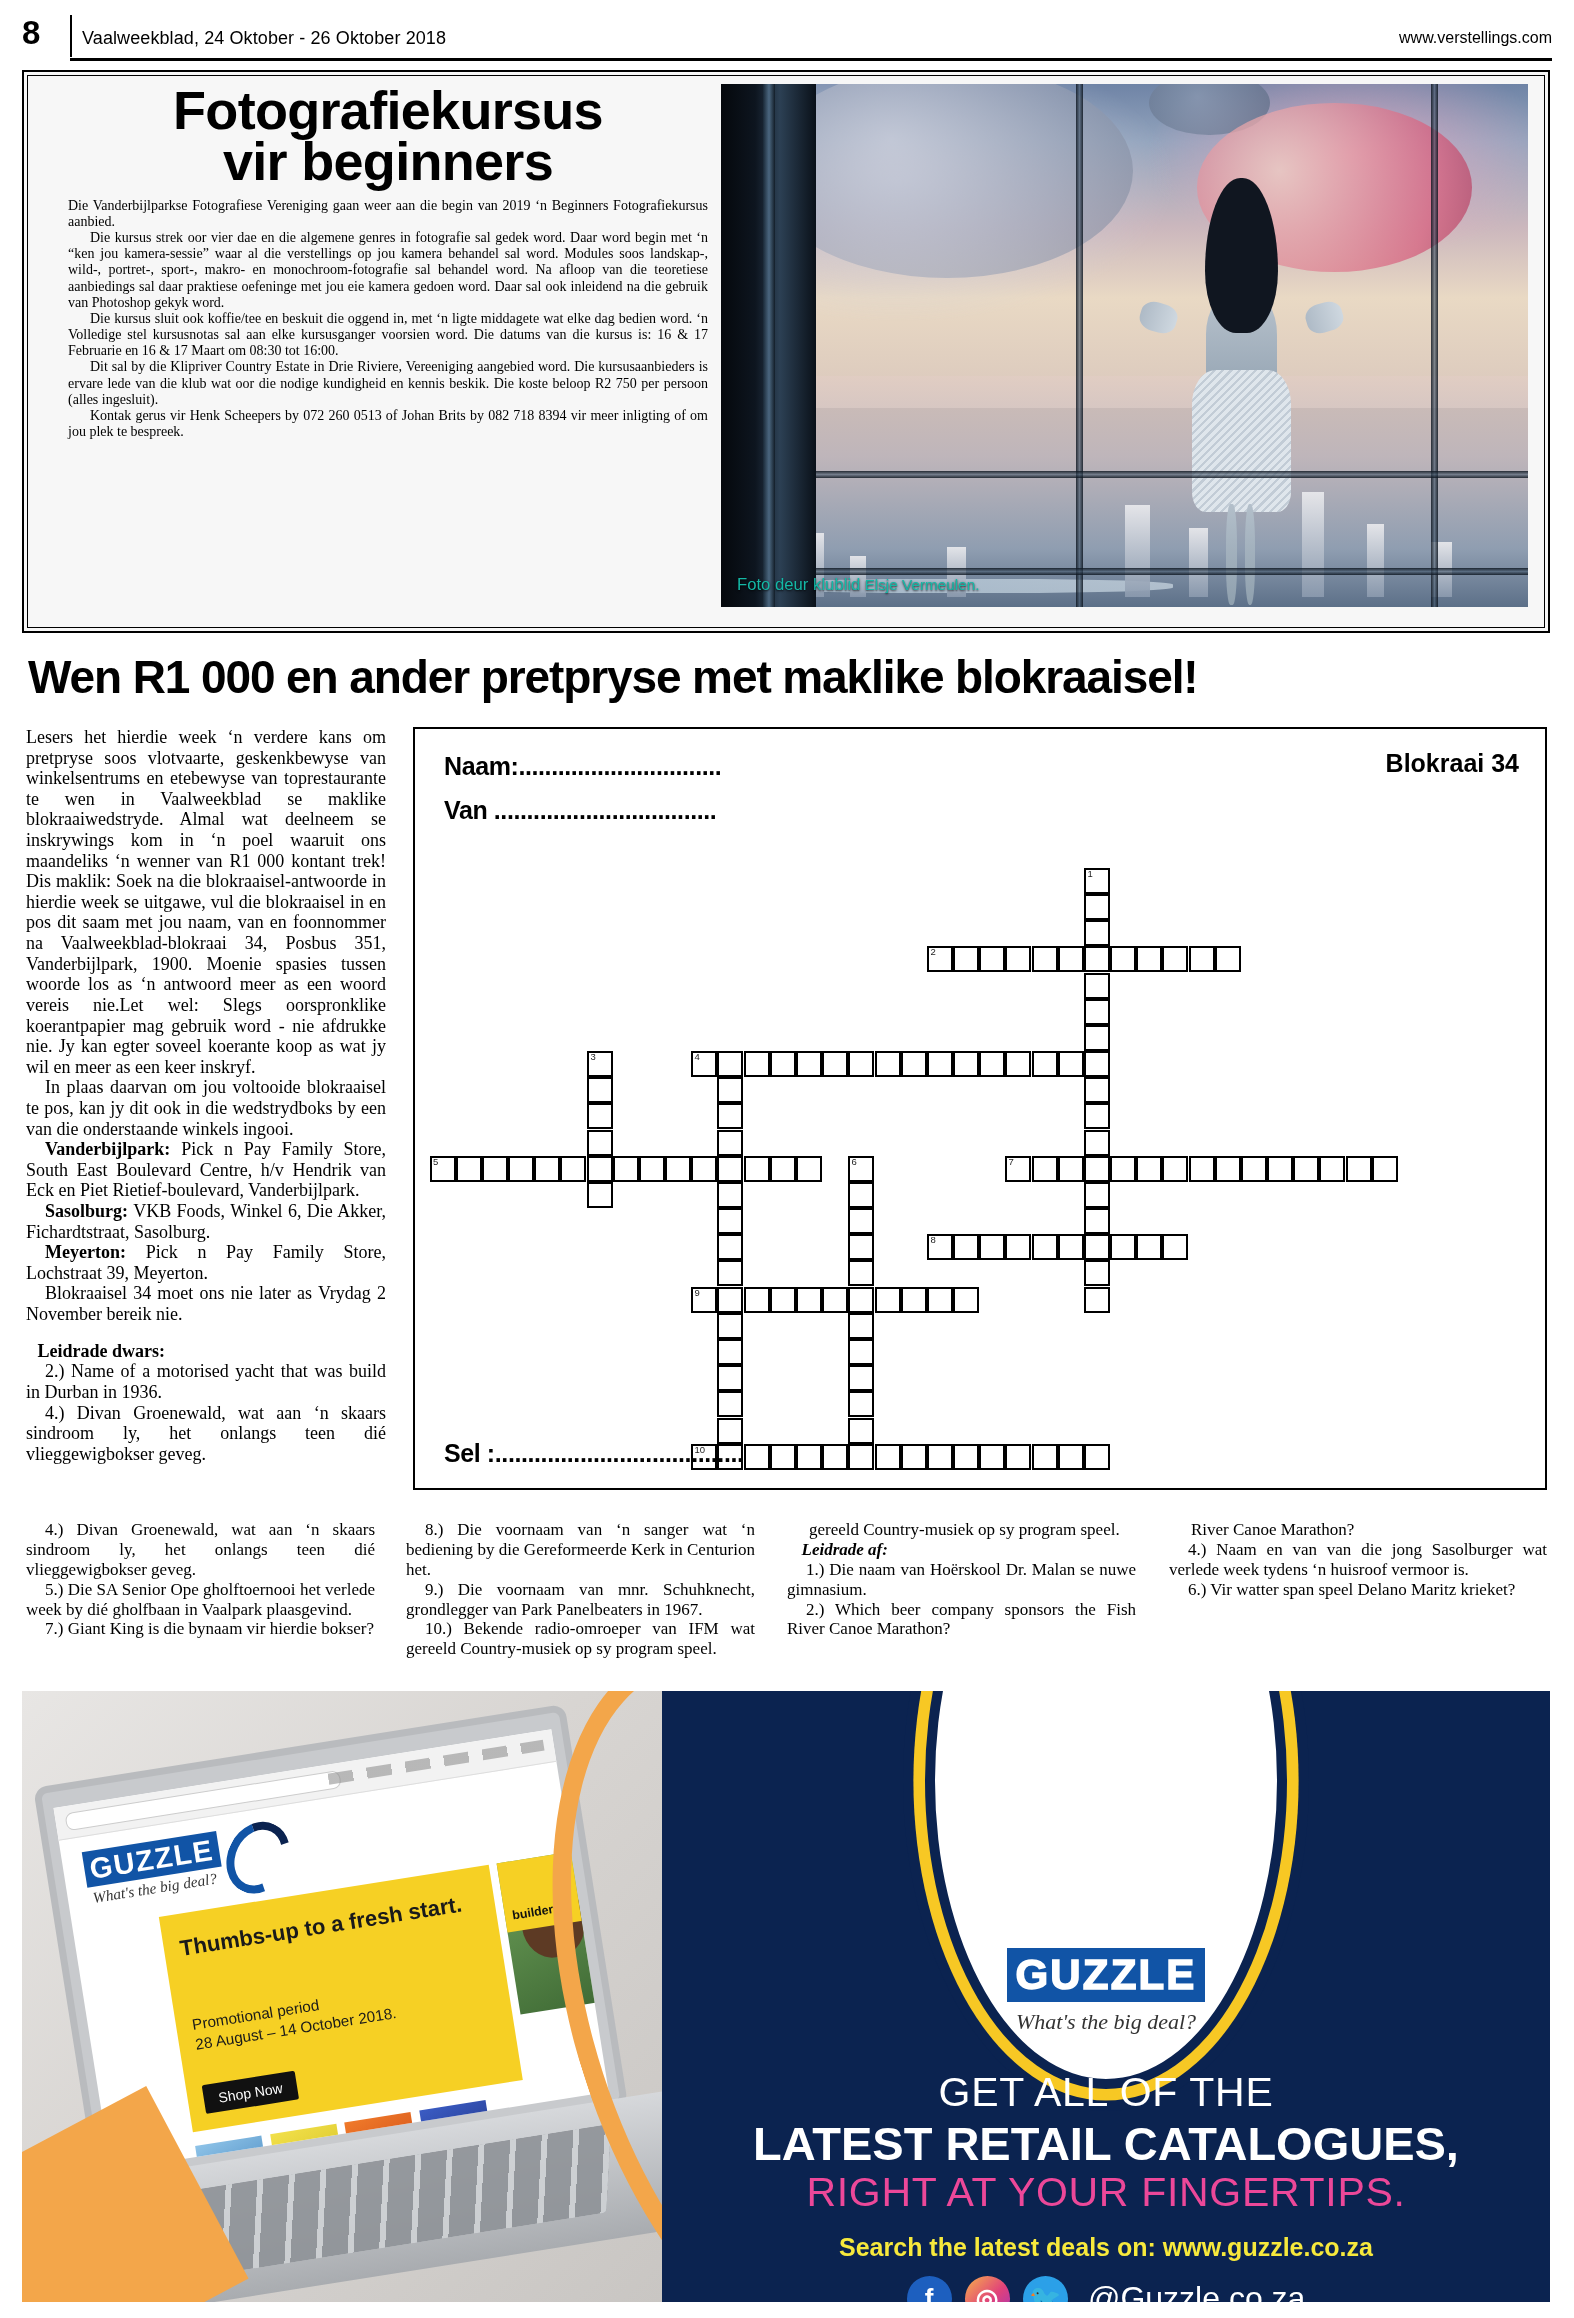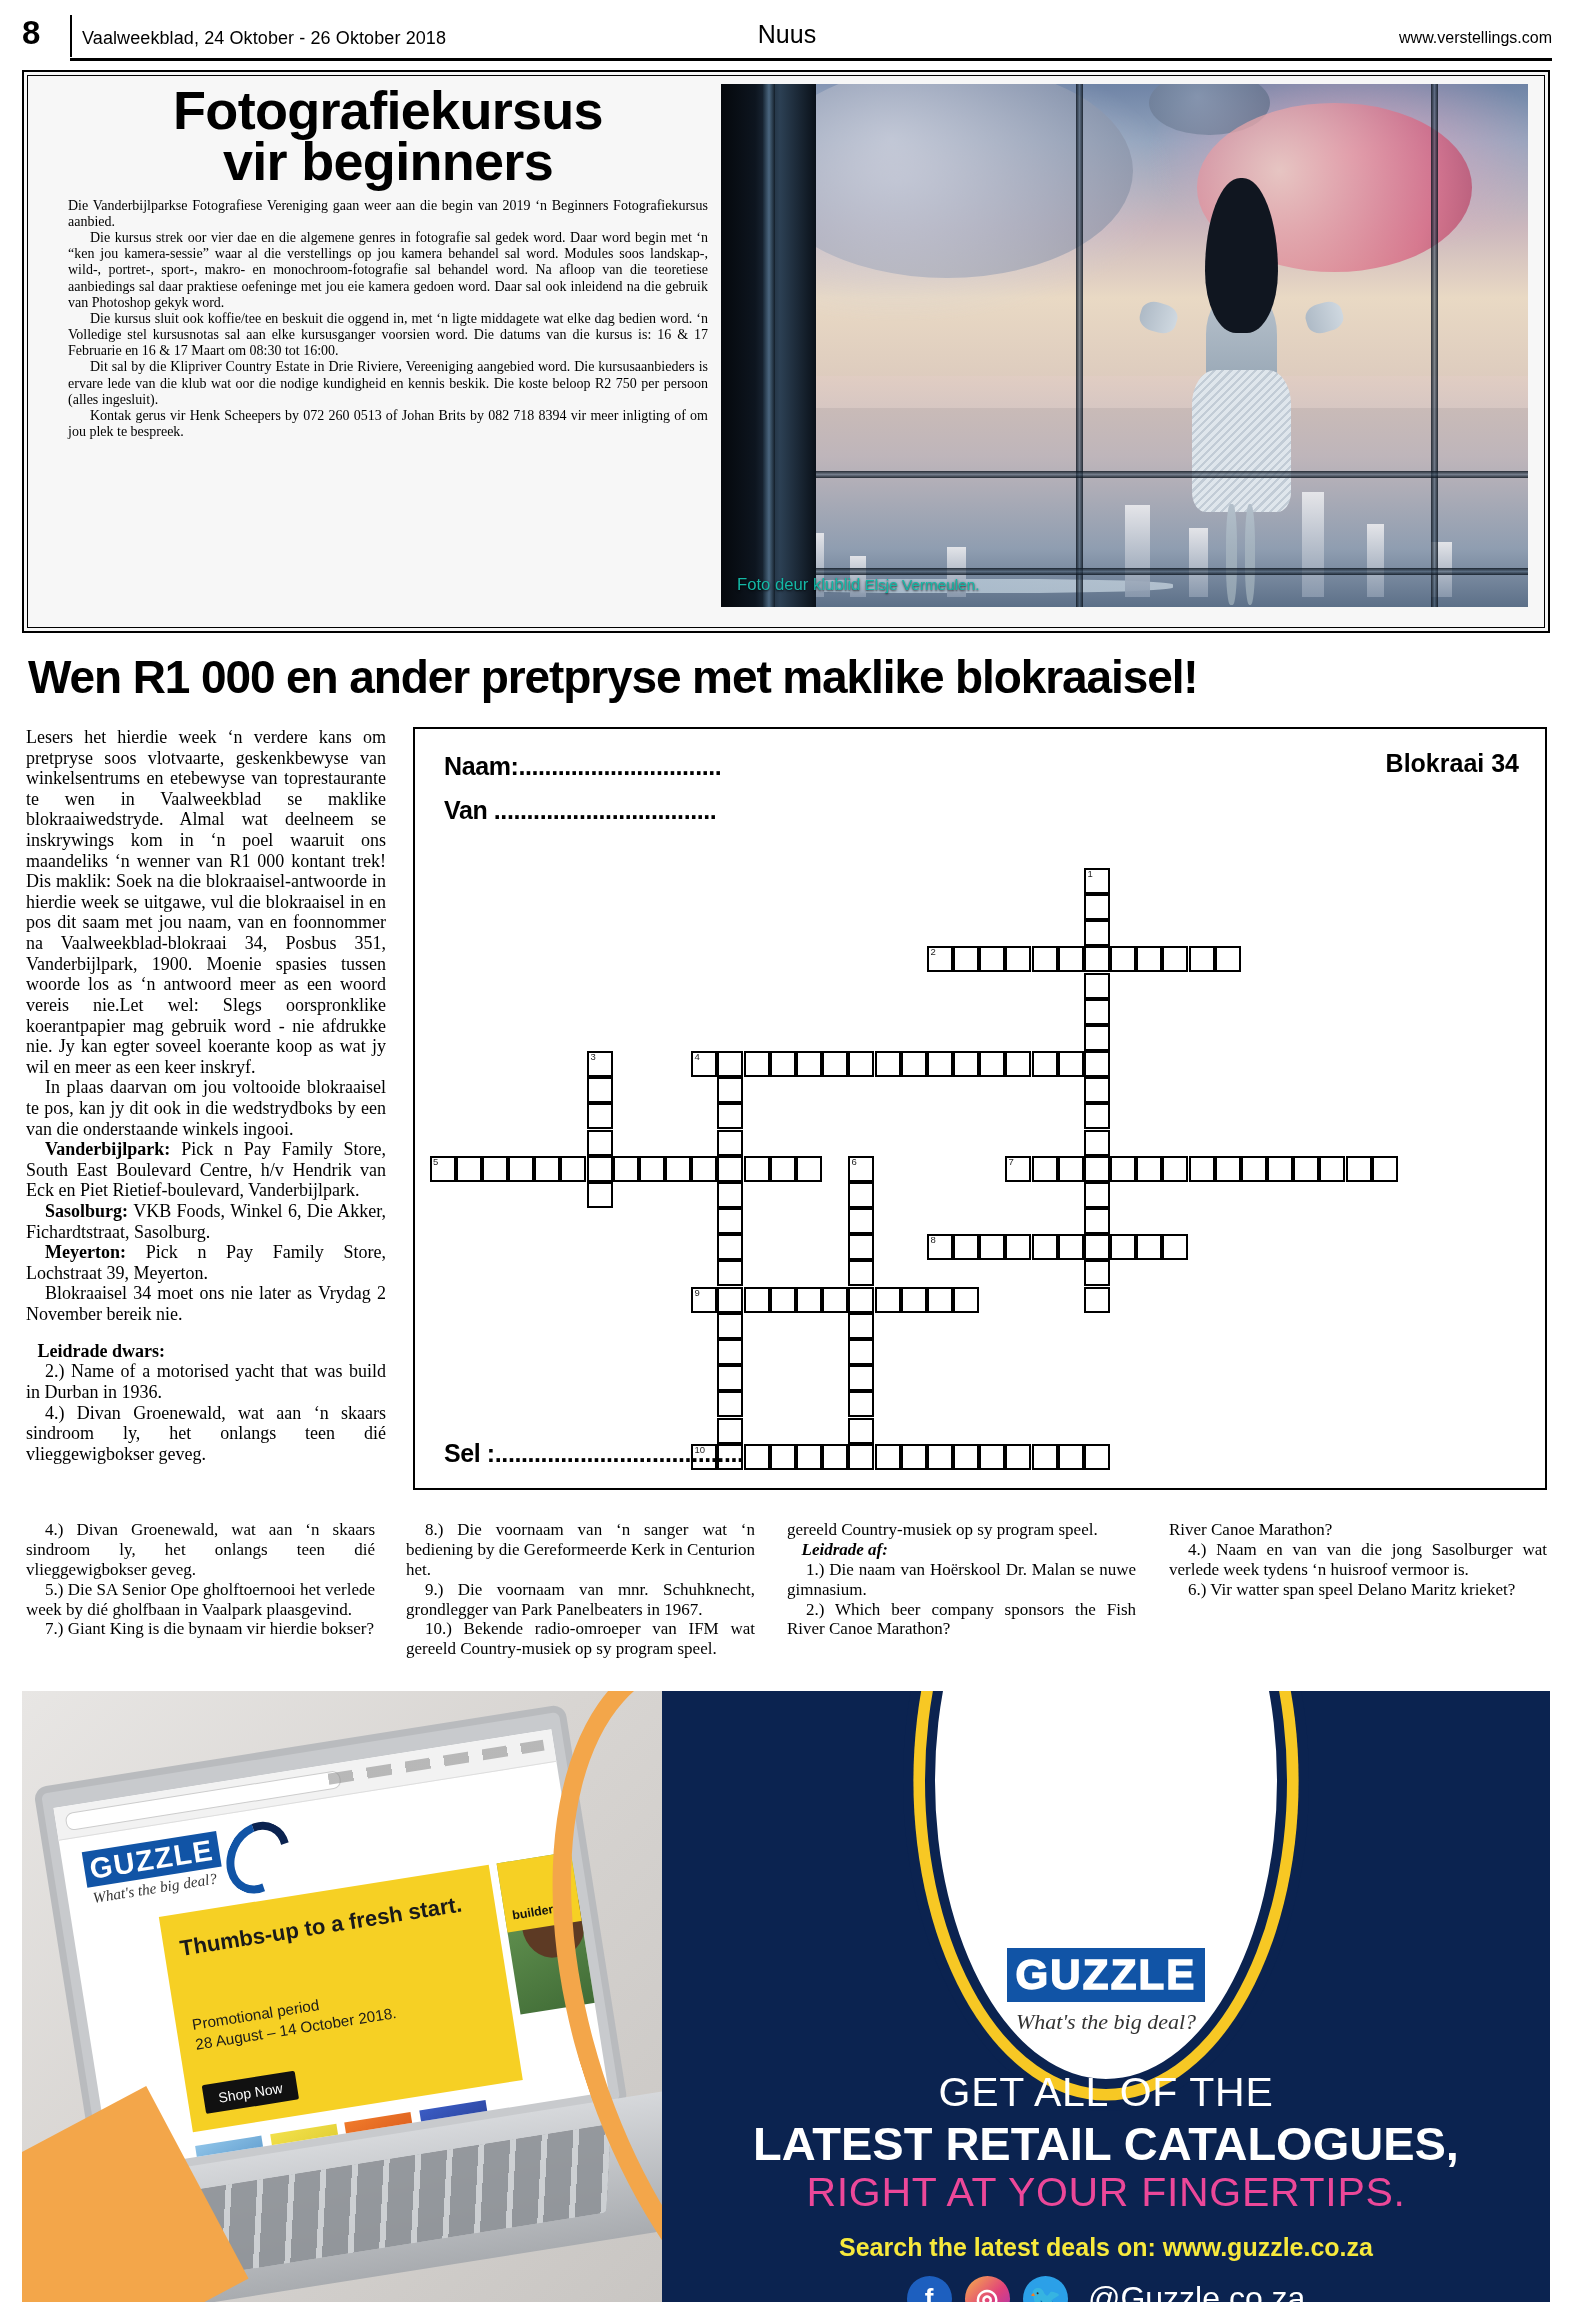--- a/index.html
+++ b/index.html
@@ -79,21 +79,21 @@
   .xw-number{position:absolute;right:26px;top:20.4px;font-family:"Liberation Sans",sans-serif;font-weight:700;font-size:25px;}
 
   .grid{position:absolute;left:0;top:0;width:1130px;height:759px;}
   .cell{position:absolute;width:26px;height:26px;border:2.2px solid #000;box-sizing:border-box;background:#fff;}
   .cell .num{position:absolute;left:1.5px;top:-1.5px;font-family:"Liberation Sans",sans-serif;font-size:9.5px;line-height:1;color:#222;}
 
   
   .clues{position:absolute;left:26px;top:1520px;width:1521px;height:138px;}
   .clue-col{position:absolute;top:0;width:349px;font-size:17px;line-height:1.17;text-align:justify;}
   .clue-col p{margin:0;text-indent:19px;}
-  .clue-col p.noind{text-indent:0;}
+  .clue-col p.noind{text-indent:0;margin-left:22px;}
   .clue-col .hd{font-weight:700;text-indent:14.5px;font-style:italic;}
   .c1{left:0;}
   .c2{left:380px;}
   .c3{left:761px;}
   .c4{left:1143px;width:378px;}
 
   
   .ad{position:absolute;left:22px;top:1691px;width:1528px;height:611px;overflow:hidden;background:#0b2350;}
   .ad-photo{position:absolute;left:0;top:0;width:640px;height:611px;background:linear-gradient(135deg,#e8e6e4 0%,#d8d5d2 45%,#c9c6c3 100%);overflow:hidden;}
   .laptop{position:absolute;left:29px;top:51px;width:589px;height:553px;transform:rotate(-9deg);}
@@ -151,21 +151,20 @@
   .sicon.tw{background:#2ba0e8;}
   .ad-handle{color:#fff;font-family:"Liberation Sans",sans-serif;font-size:32px;margin-left:7.3px;}
 </style>
 </head>
 <body>
 
 <div class="masthead">
   <div class="mh-pageno">8</div>
   <div class="mh-rule-v"></div>
   <div class="mh-left">Vaalweekblad, 24 Oktober - 26 Oktober 2018</div>
-  <div class="mh-center">Nuus</div>
   <div class="mh-right">www.verstellings.com</div>
   <div class="mh-rule-h"></div>
 </div>
 
 <div class="article-box">
  <div class="art-inner"></div>
 
  <div class="art-left">
    <h1 class="art-headline">
      <span>Fotografiekursus</span>

